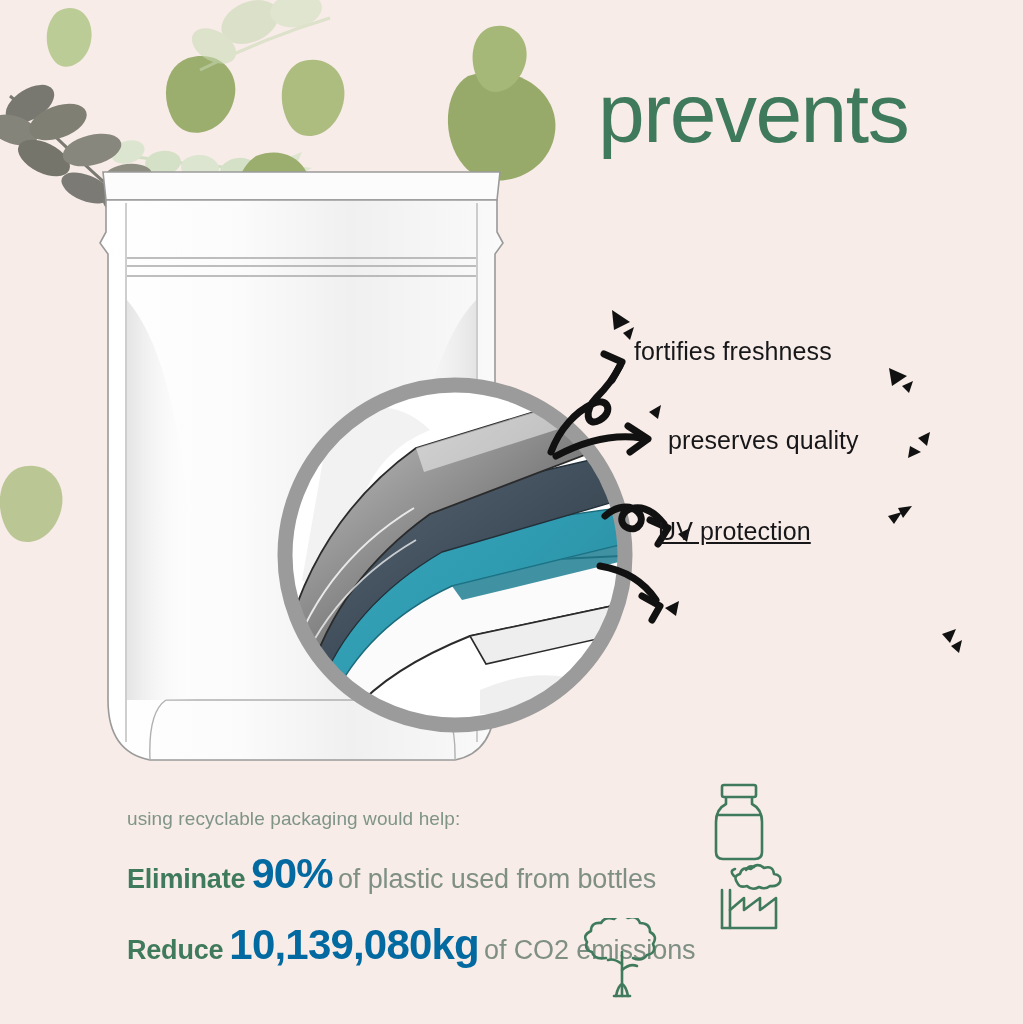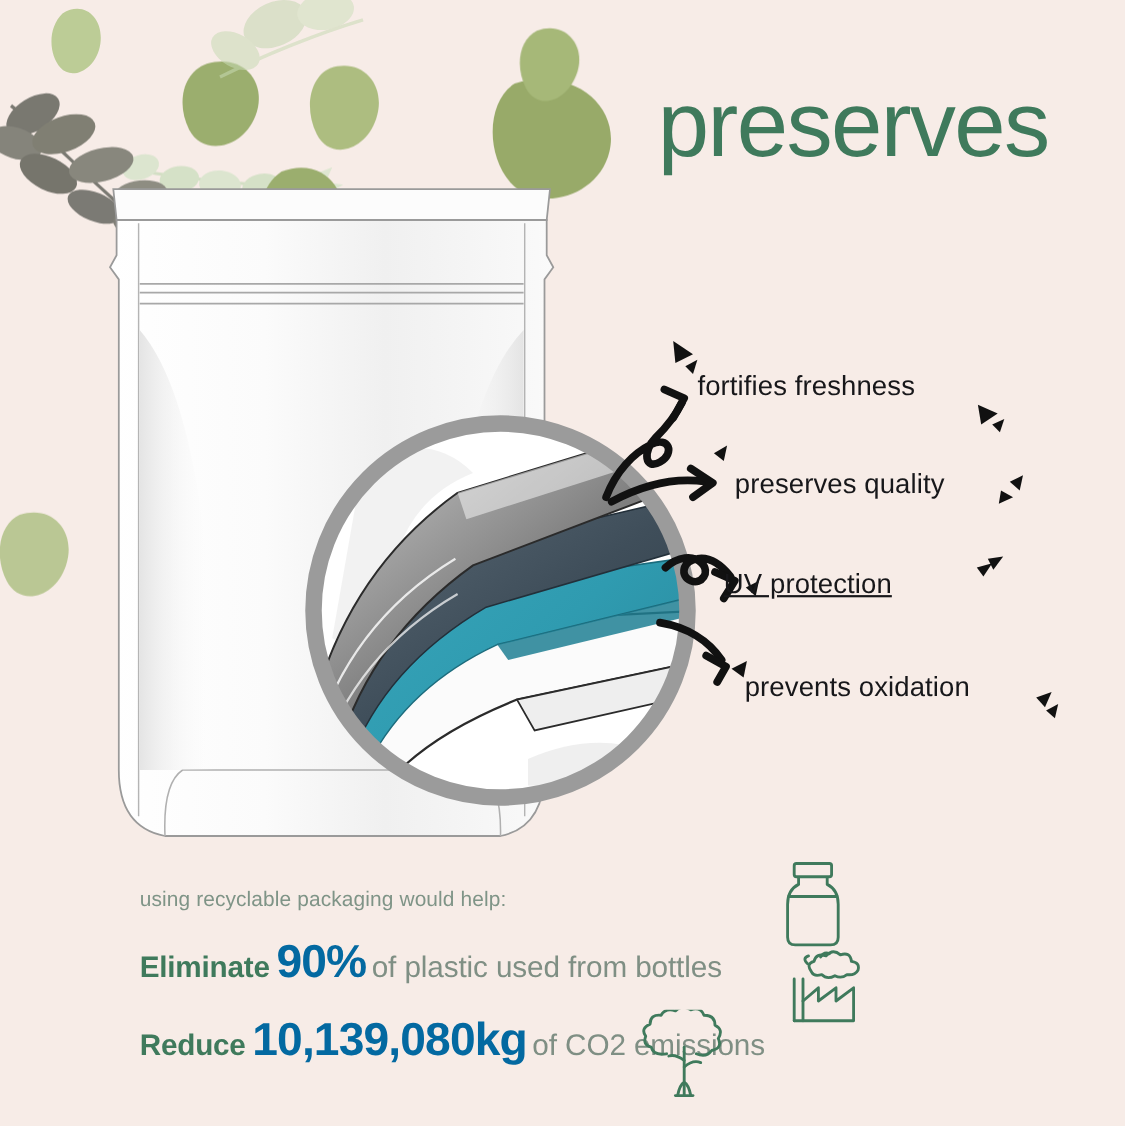--- a/index.html
+++ b/index.html
@@ -231,27 +231,26 @@
       <path d="M678,534 L690,528 L687,542 Z"></path>
       <path d="M888,516 L902,512 L894,524 Z"></path>
       <path d="M898,508 L912,506 L903,518 Z"></path>
       <path d="M665,608 L679,601 L676,616 Z"></path>
       <path d="M942,634 L956,629 L950,643 Z"></path>
       <path d="M951,646 L962,640 L959,653 Z"></path>
     </g>
   </svg>
 
   <div id="headline">
-    <div class="l2">preserves</div>
+    <div class="l2">prevents</div>
   </div>
 
   <div class="feat" style="left:668px;top:426px;">preserves quality</div>
   <div class="feat" style="left:634px;top:337px;">fortifies freshness</div>
   <div class="feat" style="left:658px;top:517px;text-decoration:underline;">UV protection</div>
-  <div class="feat" style="left:677px;top:611px;">prevents oxidation</div>
 
   <div id="stats">
     <div class="intro">using recyclable packaging would help:</div>
 
     <div class="statline" id="stat0">
       <span class="verb">Eliminate</span><span class="num">90%</span><span class="rest">of plastic used from bottles</span>
     </div>
 
     <div class="statline" id="stat1">
       <span class="verb">Reduce</span><span class="num">10,139,080kg</span><span class="rest">of CO2 emissions</span>

